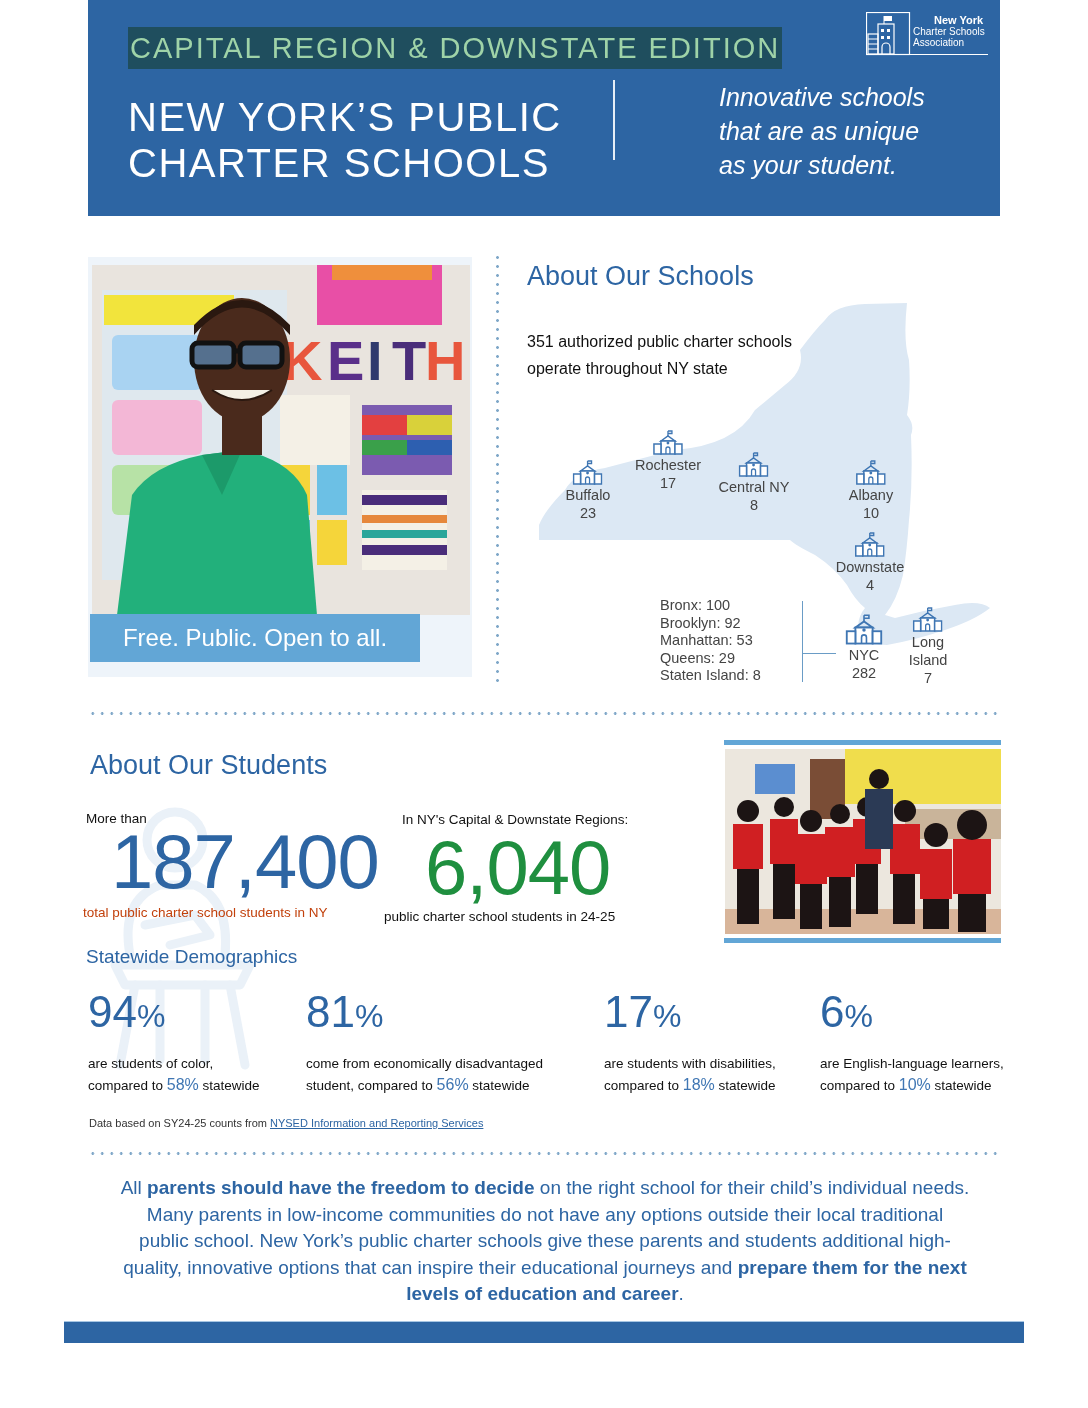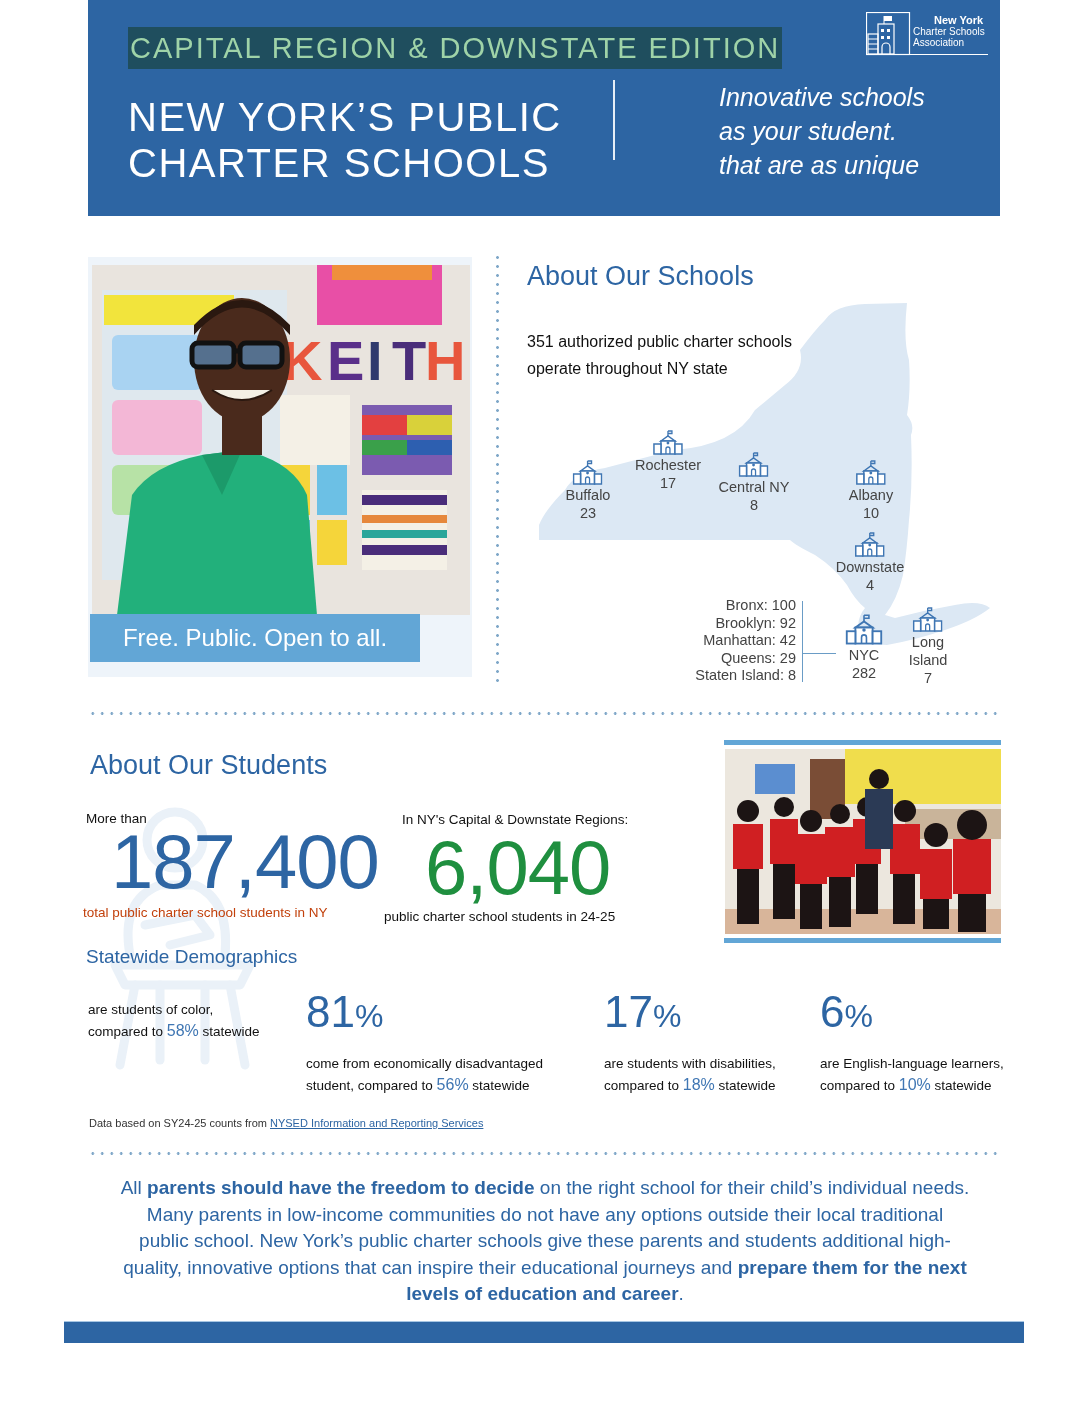--- a/index.html
+++ b/index.html
@@ -35,21 +35,21 @@
 
   
   .h2 { color: #2d65a3; font-size: 27px; }
   .schools-h { left: 527px; top: 261px; }
   .schools-desc { left: 527px; top: 328px; font-size: 16px; line-height: 27px; color: #111; }
   .map { left: 535px; top: 300px; width: 460px; height: 390px; }
 
   .marker { position: absolute; text-align: center; font-size: 14.5px; line-height: 18px; color: #444; transform: translateX(-50%); }
   .marker svg { display: block; margin: 0 auto 0; }
 
-  .borough-list { left: 660px; top: 597px; width: 136px; text-align: right; font-size: 14.5px; line-height: 17.6px; color: #444; }
+  .borough-list { left: 660px; top: 597px; width: 136px; text-align: left; font-size: 14.5px; line-height: 17.6px; color: #444; }
   .bracket { left: 802px; top: 601px; width: 1px; height: 81px; background: #6a9cc6; }
   .bracket-h { left: 802px; top: 653px; width: 34px; height: 1px; background: #6a9cc6; }
 
   
   .students-h { left: 90px; top: 750px; }
   .watermark { left: 100px; top: 805px; width: 160px; height: 265px; }
   .more-than { left: 86px; top: 811px; font-size: 13.5px; color: #111; }
   .big-num { font-size: 76px; line-height: 76px; letter-spacing: -1px; margin-left: 27px; }
   .num1 { left: 84px; top: 824px; color: #2d65a3; }
   .num1-sub { left: 83px; top: 905px; font-size: 13.5px; color: #c2410c; }
@@ -81,22 +81,22 @@
 
 <div class="abs header"></div>
 <div class="abs edition">CAPITAL REGION &amp; DOWNSTATE EDITION</div>
 <div class="abs title">
   <div>NEW YORK’S PUBLIC</div>
   <div>CHARTER SCHOOLS</div>
 </div>
 <div class="abs vline"></div>
 <div class="abs tagline">
   <div>Innovative schools</div>
+  <div>that are as unique</div>
   <div>as your student.</div>
-  <div>that are as unique</div>
 </div>
 <svg class="abs logo" viewBox="0 0 122 44">
   <rect x="0.5" y="0.5" width="43" height="42" fill="none" stroke="#fff" stroke-width="1.2"></rect>
   <line x1="44" y1="42.5" x2="122" y2="42.5" stroke="#fff" stroke-width="1"></line>
   <rect x="2" y="22" width="10" height="20" fill="none" stroke="#fff" stroke-width="1.2"></rect>
   <line x1="2" y1="27" x2="12" y2="27" stroke="#fff"></line>
     <line x1="2" y1="32" x2="12" y2="32" stroke="#fff"></line>
     <line x1="2" y1="37" x2="12" y2="37" stroke="#fff"></line>
   <rect x="12" y="12" width="16" height="30" fill="none" stroke="#fff" stroke-width="1.2"></rect>
   <rect x="15" y="17" width="3" height="3" fill="#fff"></rect>
@@ -267,21 +267,21 @@
       <path d="M13 24 V19 a2 2 0 0 1 4 0 V24" fill="none" stroke="#3f76b3" stroke-width="1.3"></path>
     </svg>
   <div>Long</div>
   <div>Island</div>
   <div>7</div>
 </div>
 
 <div class="abs borough-list">
   <div>Bronx: 100</div>
   <div>Brooklyn: 92</div>
-  <div>Manhattan: 42</div>
+  <div>Manhattan: 53</div>
   <div>Queens: 29</div>
   <div>Staten Island: 8</div>
 </div>
 <div class="abs bracket"></div>
 <div class="abs bracket-h"></div>
 
 <div class="abs hdots" style="left:88px; top:712px; width:912px;"></div>
 
 <svg class="abs watermark" viewBox="0 0 160 265">
   <g fill="none" stroke="#eaf1f8" stroke-width="9" stroke-linecap="round" stroke-linejoin="round">
@@ -343,20 +343,21 @@
     </g>
     <rect x="140" y="40" width="28" height="60" fill="#2b3a55"></rect>
     <circle cx="154" cy="30" r="10" fill="#1c1414"></circle>
   </svg>
 </div>
 <div class="abs photo2-bar" style="top:938px;"></div>
 
 <div class="abs demo-h">Statewide Demographics</div>
 
 <div class="stat" style="left:88px; top:987px;">
+  <div class="pct"><span>94</span><small>%</small></div>
   <div class="desc">
     <div>are students of color,</div>
     <div><span>compared to </span><span class="cmp">58%</span><span> statewide</span></div>
   </div>
 </div>
 <div class="stat" style="left:306px; top:987px;">
   <div class="pct"><span>81</span><small>%</small></div>
   <div class="desc">
     <div>come from economically disadvantaged</div>
     <div><span>student, compared to </span><span class="cmp">56%</span><span> statewide</span></div>

